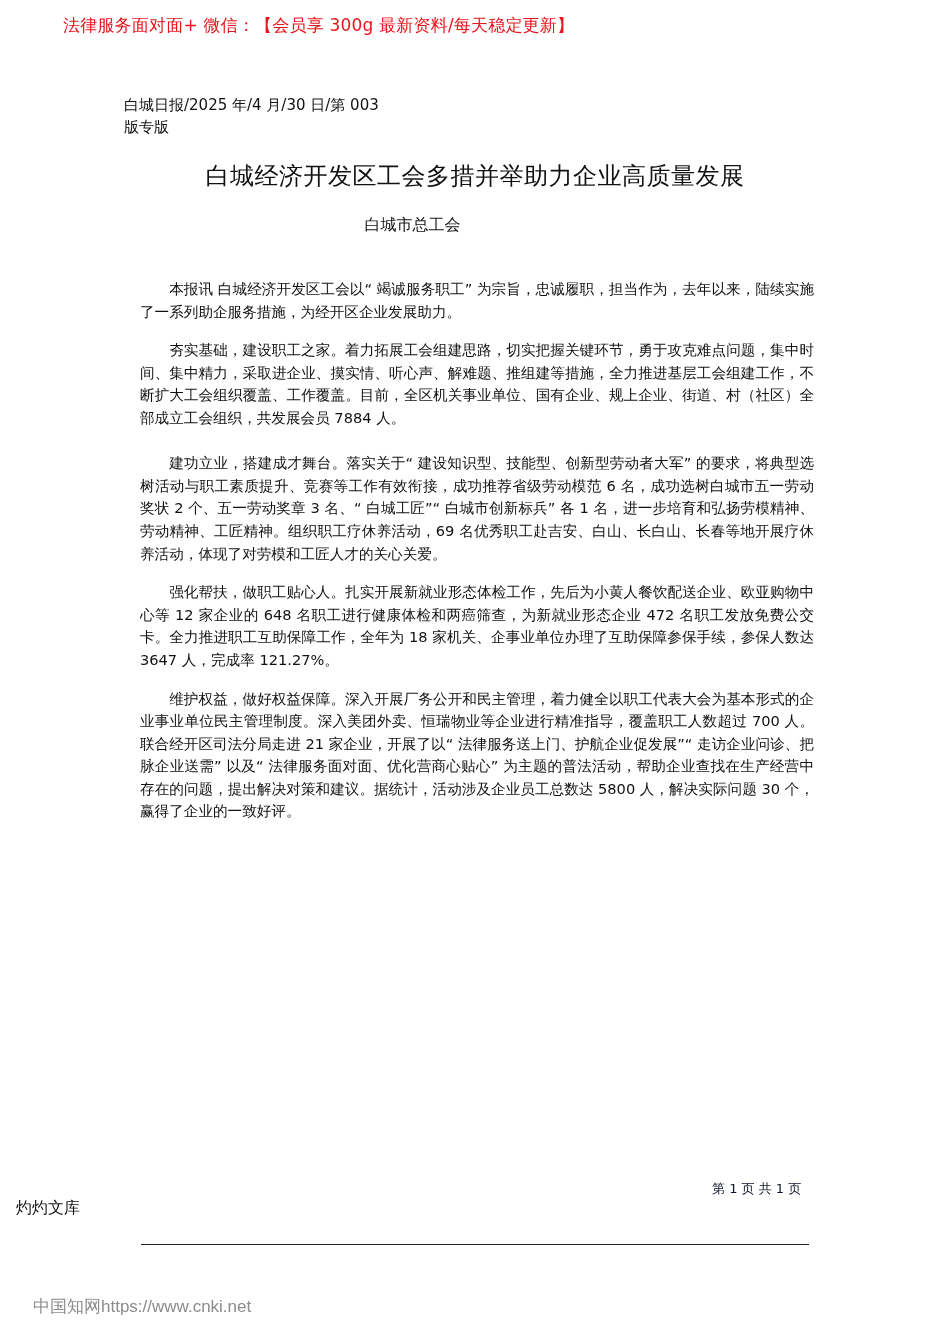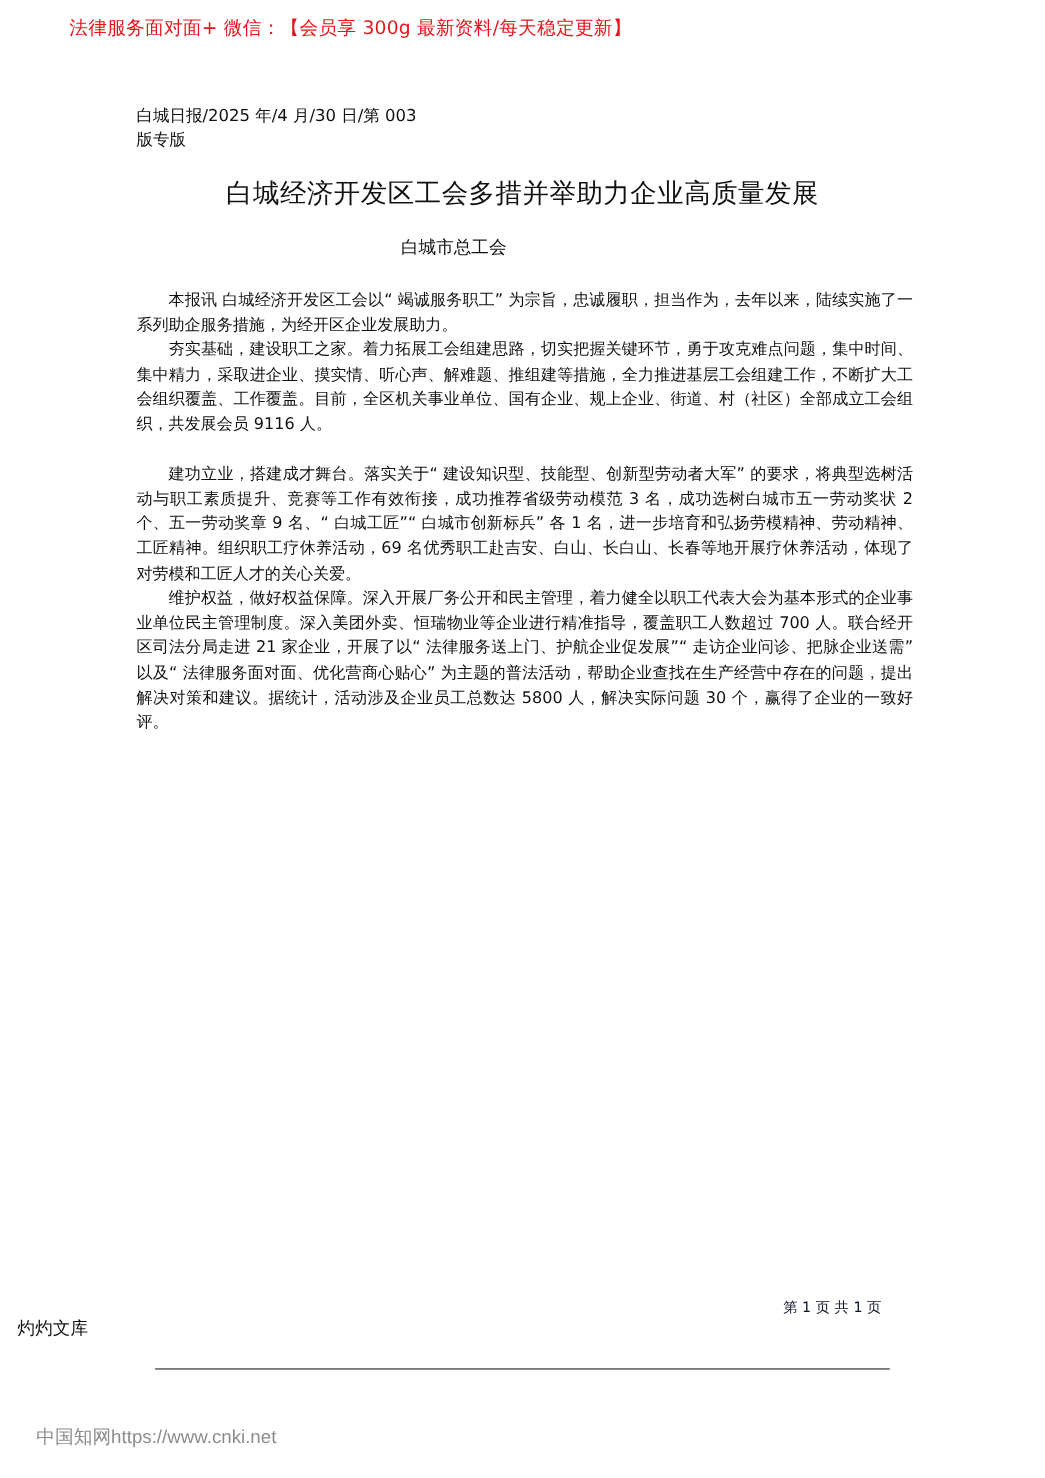--- a/index.html
+++ b/index.html
@@ -56,21 +56,21 @@
       position: absolute;
       left: 124px;
       top: 262px;
       width: 706px;
       font-size: 14.6px;
       line-height: 22.6px;
       color: #111;
       text-align: justify;
     }
     .article-body p {
-      margin: 0;
+      margin: 16px;
       text-indent: 2em;
     }
     .article-body p.gap-before {
       margin-top: 22.6px;
     }
     .page-counter {
       position: absolute;
       left: 712px;
       top: 1180px;
       font-size: 13px;
@@ -110,22 +110,23 @@
 <div class="promo-banner">法律服务面对面+ 微信：【会员享 300g 最新资料/每天稳定更新】</div>
 
 <div class="source-line">白城日报/2025 年/4 月/30 日/第 003 版专版</div>
 
 <h1 class="headline" style="margin:0;font-weight:normal;">白城经济开发区工会多措并举助力企业高质量发展</h1>
 
 <div class="author">白城市总工会</div>
 
 <div class="article-body">
   <p>本报讯 白城经济开发区工会以“ 竭诚服务职工” 为宗旨，忠诚履职，担当作为，去年以来，陆续实施了一系列助企服务措施，为经开区企业发展助力。</p>
-  <p>夯实基础，建设职工之家。着力拓展工会组建思路，切实把握关键环节，勇于攻克难点问题，集中时间、集中精力，采取进企业、摸实情、听心声、解难题、推组建等措施，全力推进基层工会组建工作，不断扩大工会组织覆盖、工作覆盖。目前，全区机关事业单位、国有企业、规上企业、街道、村（社区）全部成立工会组织，共发展会员 9116 人。</p>
-  <p class="gap-before">建功立业，搭建成才舞台。落实关于“ 建设知识型、技能型、创新型劳动者大军” 的要求，将典型选树活动与职工素质提升、竞赛等工作有效衔接，成功推荐省级劳动模范 3 名，成功选树白城市五一劳动奖状 2 个、五一劳动奖章 9 名、“ 白城工匠”“ 白城市创新标兵” 各 1 名，进一步培育和弘扬劳模精神、劳动精神、工匠精神。组织职工疗休养活动，69 名优秀职工赴吉安、白山、长白山、长春等地开展疗休养活动，体现了对劳模和工匠人才的关心关爱。</p>
+  <p>夯实基础，建设职工之家。着力拓展工会组建思路，切实把握关键环节，勇于攻克难点问题，集中时间、集中精力，采取进企业、摸实情、听心声、解难题、推组建等措施，全力推进基层工会组建工作，不断扩大工会组织覆盖、工作覆盖。目前，全区机关事业单位、国有企业、规上企业、街道、村（社区）全部成立工会组织，共发展会员 7884 人。</p>
+  <p class="gap-before">建功立业，搭建成才舞台。落实关于“ 建设知识型、技能型、创新型劳动者大军” 的要求，将典型选树活动与职工素质提升、竞赛等工作有效衔接，成功推荐省级劳动模范 6 名，成功选树白城市五一劳动奖状 2 个、五一劳动奖章 3 名、“ 白城工匠”“ 白城市创新标兵” 各 1 名，进一步培育和弘扬劳模精神、劳动精神、工匠精神。组织职工疗休养活动，69 名优秀职工赴吉安、白山、长白山、长春等地开展疗休养活动，体现了对劳模和工匠人才的关心关爱。</p>
+  <p>强化帮扶，做职工贴心人。扎实开展新就业形态体检工作，先后为小黄人餐饮配送企业、欧亚购物中心等 12 家企业的 648 名职工进行健康体检和两癌筛查，为新就业形态企业 472 名职工发放免费公交卡。全力推进职工互助保障工作，全年为 18 家机关、企事业单位办理了互助保障参保手续，参保人数达 3647 人，完成率 121.27%。</p>
   <p>维护权益，做好权益保障。深入开展厂务公开和民主管理，着力健全以职工代表大会为基本形式的企业事业单位民主管理制度。深入美团外卖、恒瑞物业等企业进行精准指导，覆盖职工人数超过 700 人。联合经开区司法分局走进 21 家企业，开展了以“ 法律服务送上门、护航企业促发展”“ 走访企业问诊、把脉企业送需” 以及“ 法律服务面对面、优化营商心贴心” 为主题的普法活动，帮助企业查找在生产经营中存在的问题，提出解决对策和建议。据统计，活动涉及企业员工总数达 5800 人，解决实际问题 30 个，赢得了企业的一致好评。</p>
 </div>
 
 <div class="page-counter">第 1 页 共 1 页</div>
 
 <div class="library-label">灼灼文库</div>
 
 <div class="footer-rule"></div>
 
 <div class="watermark">

